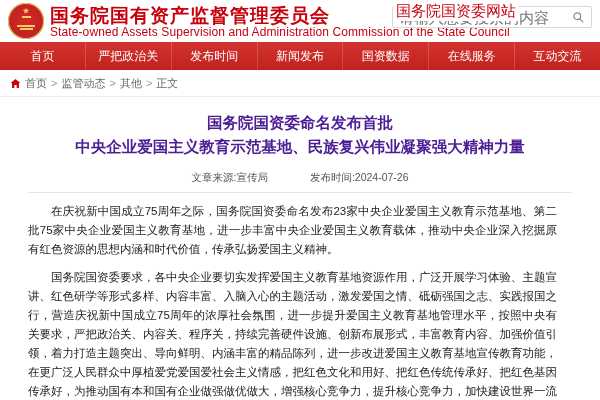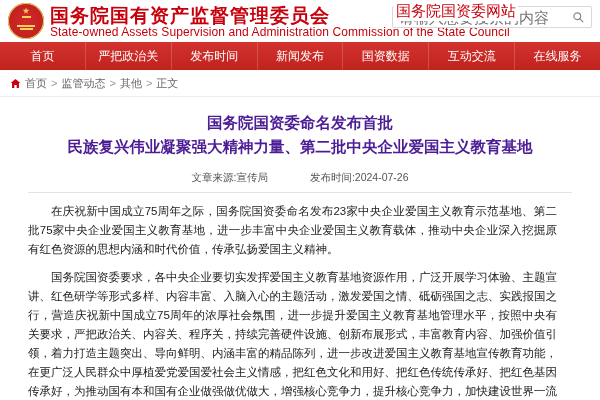--- a/index.html
+++ b/index.html
@@ -236,43 +236,43 @@
       </div>
     </div>
   </div>
 
   <div class="nav">
     <div class="nav-item">首页</div>
     <div class="nav-item">严把政治关</div>
     <div class="nav-item">发布时间</div>
     <div class="nav-item">新闻发布</div>
     <div class="nav-item">国资数据</div>
+    <div class="nav-item">在线服务</div>
     <div class="nav-item">互动交流</div>
-    <div class="nav-item">在线服务</div>
   </div>
 
   <div class="breadcrumb">
     <span class="home-icon">
       <svg width="11" height="11" viewBox="0 0 16 16" fill="currentColor">
         <path d="M8 1.5 1 7.2h2v7.3h3.3v-4.3h3.4v4.3H13V7.2h2z"></path>
       </svg>
     </span>
     <a>首页</a>
     <span class="crumb-sep">&gt;</span>
     <a>监管动态</a>
     <span class="crumb-sep">&gt;</span>
     <a>其他</a>
     <span class="crumb-sep">&gt;</span>
     <span>正文</span>
   </div>
 
   <div class="article">
     <div class="article-title">
       <span>国务院国资委命名发布首批</span>
-      <span class="line2">民族复兴伟业凝聚强大精神力量、第二批中央企业爱国主义教育基地</span>
+      <span class="line2">中央企业爱国主义教育示范基地、民族复兴伟业凝聚强大精神力量</span>
     </div>
     <div class="meta">
       <span>
         <span>文章来源:</span><span>宣传局</span>
       </span>
       <span>
         <span>发布时间:</span><span>2024-07-26</span>
       </span>
     </div>
     <div class="body">

